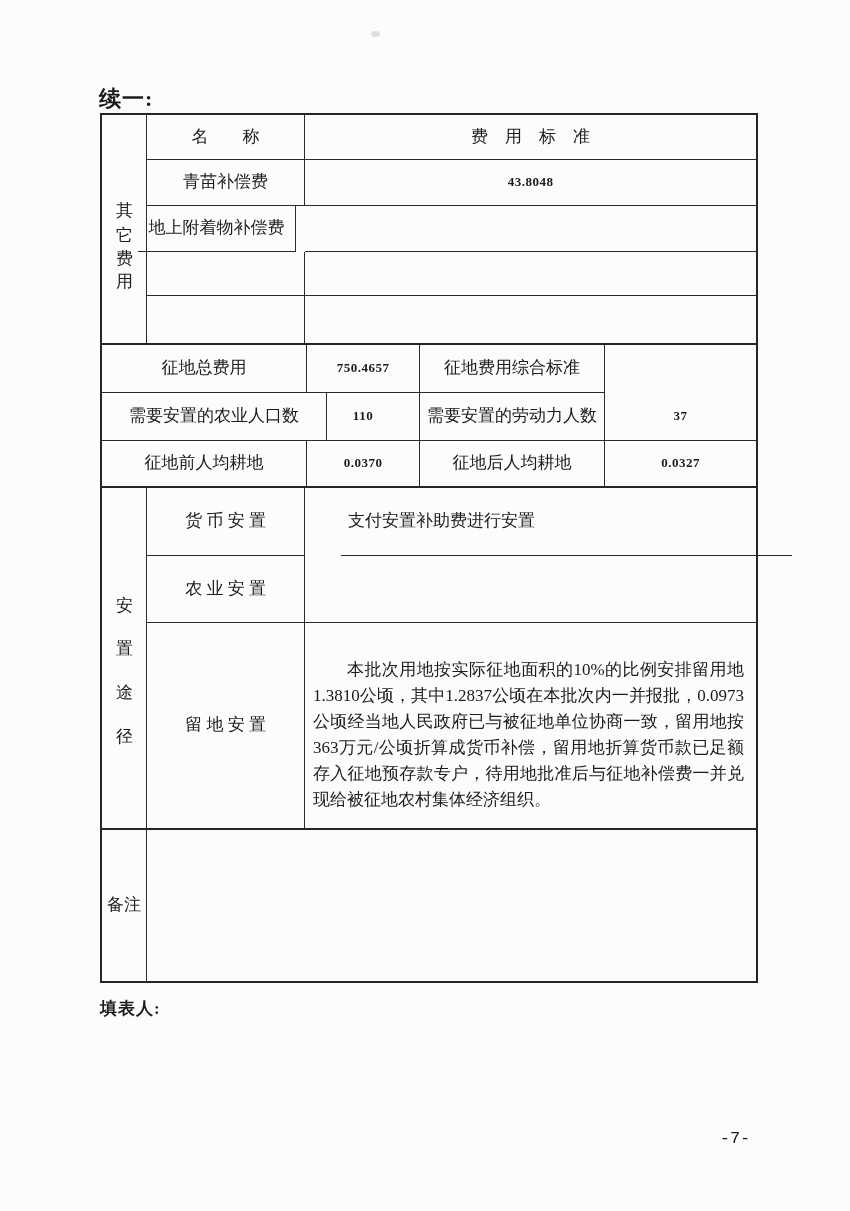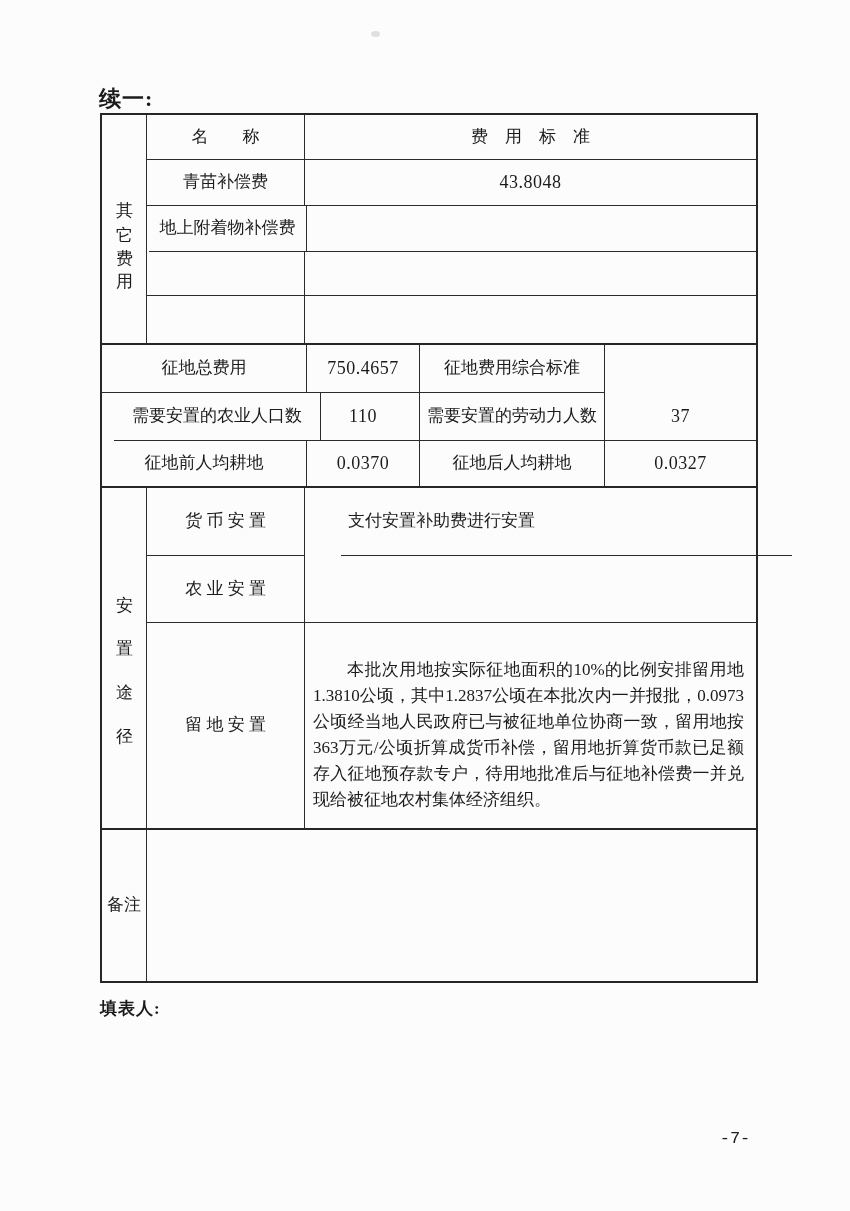--- a/index.html
+++ b/index.html
@@ -46,21 +46,21 @@
   .left-al { justify-content: flex-start; padding-left: 7px; }
 
   .para {
     align-items: center;
     padding: 26px 12px 8px 8px;
     font-size: 17px; line-height: 26px;
     text-align: justify;
   }
   .para p { margin: 0; text-indent: 2em; word-break: break-all; }
 
-  .num { font-size: 18px; letter-spacing: 0.5px; }
+  .num { font-size: 13px; letter-spacing: 0.5px; font-weight: bold; }
 
   .filler-label {
     position: absolute; left: 100px; top: 997px;
     font-size: 17px; font-weight: 600; letter-spacing: 1px;
   }
   .page-num {
     position: absolute; left: 703px; top: 1129px; width: 64px;
     text-align: center; font-size: 17px;
     font-family: "Liberation Mono", "DejaVu Sans Mono", monospace;
   }
@@ -83,34 +83,34 @@
 
     <div class="cell br bb2" style="left:0; top:0; width:45px; height:230px;">
       <span class="vlabel">其它费用</span>
     </div>
     <div class="cell br bb pre" style="left:45px; top:0; width:158px; height:45px;">名　　称</div>
     <div class="cell bb pre" style="left:203px; top:0; width:451px; height:45px;">费　用　标　准</div>
 
     <div class="cell br bb" style="left:45px; top:45px; width:158px; height:46px;">青苗补偿费</div>
     <div class="cell bb num" style="left:203px; top:45px; width:451px; height:46px;">43.8048</div>
 
-    <div class="cell br bb" style="left:47px; top:91px; width:158px; height:46px;">地上附着物补偿费</div>
+    <div class="cell br bb" style="left:36px; top:91px; width:158px; height:46px;">地上附着物补偿费</div>
     <div class="cell bb num" style="left:203px; top:91px; width:451px; height:46px;"></div>
 
     <div class="cell br bb" style="left:45px; top:137px; width:158px; height:44px;"></div>
     <div class="cell bb num" style="left:203px; top:137px; width:451px; height:44px;"></div>
 
     <div class="cell br bb2" style="left:45px; top:181px; width:158px; height:49px;"></div>
     <div class="cell bb2 num" style="left:203px; top:181px; width:451px; height:49px;"></div>
 
     <div class="cell br bb" style="left:0; top:230px; width:205px; height:48px;">征地总费用</div>
     <div class="cell br bb num" style="left:205px; top:230px; width:113px; height:48px;">750.4657</div>
     <div class="cell br bb" style="left:318px; top:230px; width:185px; height:48px;">征地费用综合标准</div>
 
-    <div class="cell br bb" style="left:12px; top:278px; width:207px; height:48px;">需要安置的农业人口数</div>
+    <div class="cell br bb" style="left:0; top:278px; width:225px; height:48px;">需要安置的农业人口数</div>
     <div class="cell br bb num" style="left:205px; top:278px; width:113px; height:48px;">110</div>
     <div class="cell br bb" style="left:318px; top:278px; width:185px; height:48px;text-align:right;">需要安置的劳动力人数</div>
     <div class="cell bb num" style="left:503px; top:278px; width:151px; height:48px;">37</div>
 
     <div class="cell br bb2" style="left:0; top:326px; width:205px; height:47px;">征地前人均耕地</div>
     <div class="cell br bb2 num" style="left:205px; top:326px; width:113px; height:47px;">0.0370</div>
     <div class="cell br bb2" style="left:318px; top:326px; width:185px; height:47px;">征地后人均耕地</div>
     <div class="cell bb2 num" style="left:503px; top:326px; width:151px; height:47px;">0.0327</div>
 
     <div class="cell br bb2" style="left:0; top:373px; width:45px; height:342px;">

